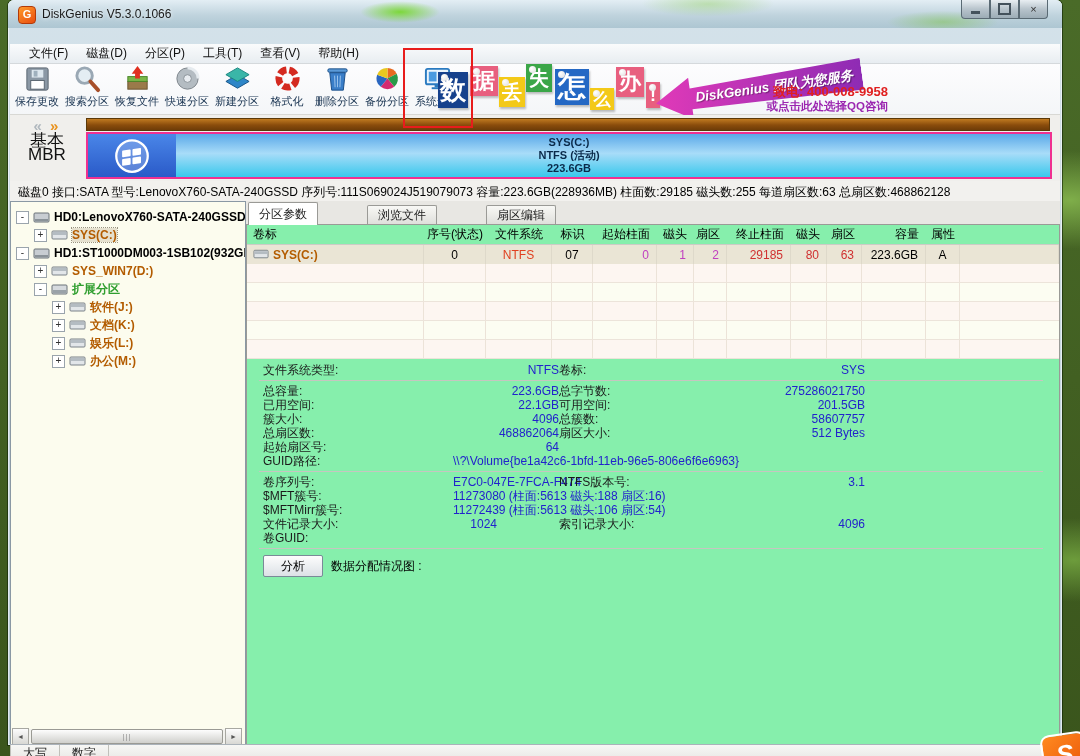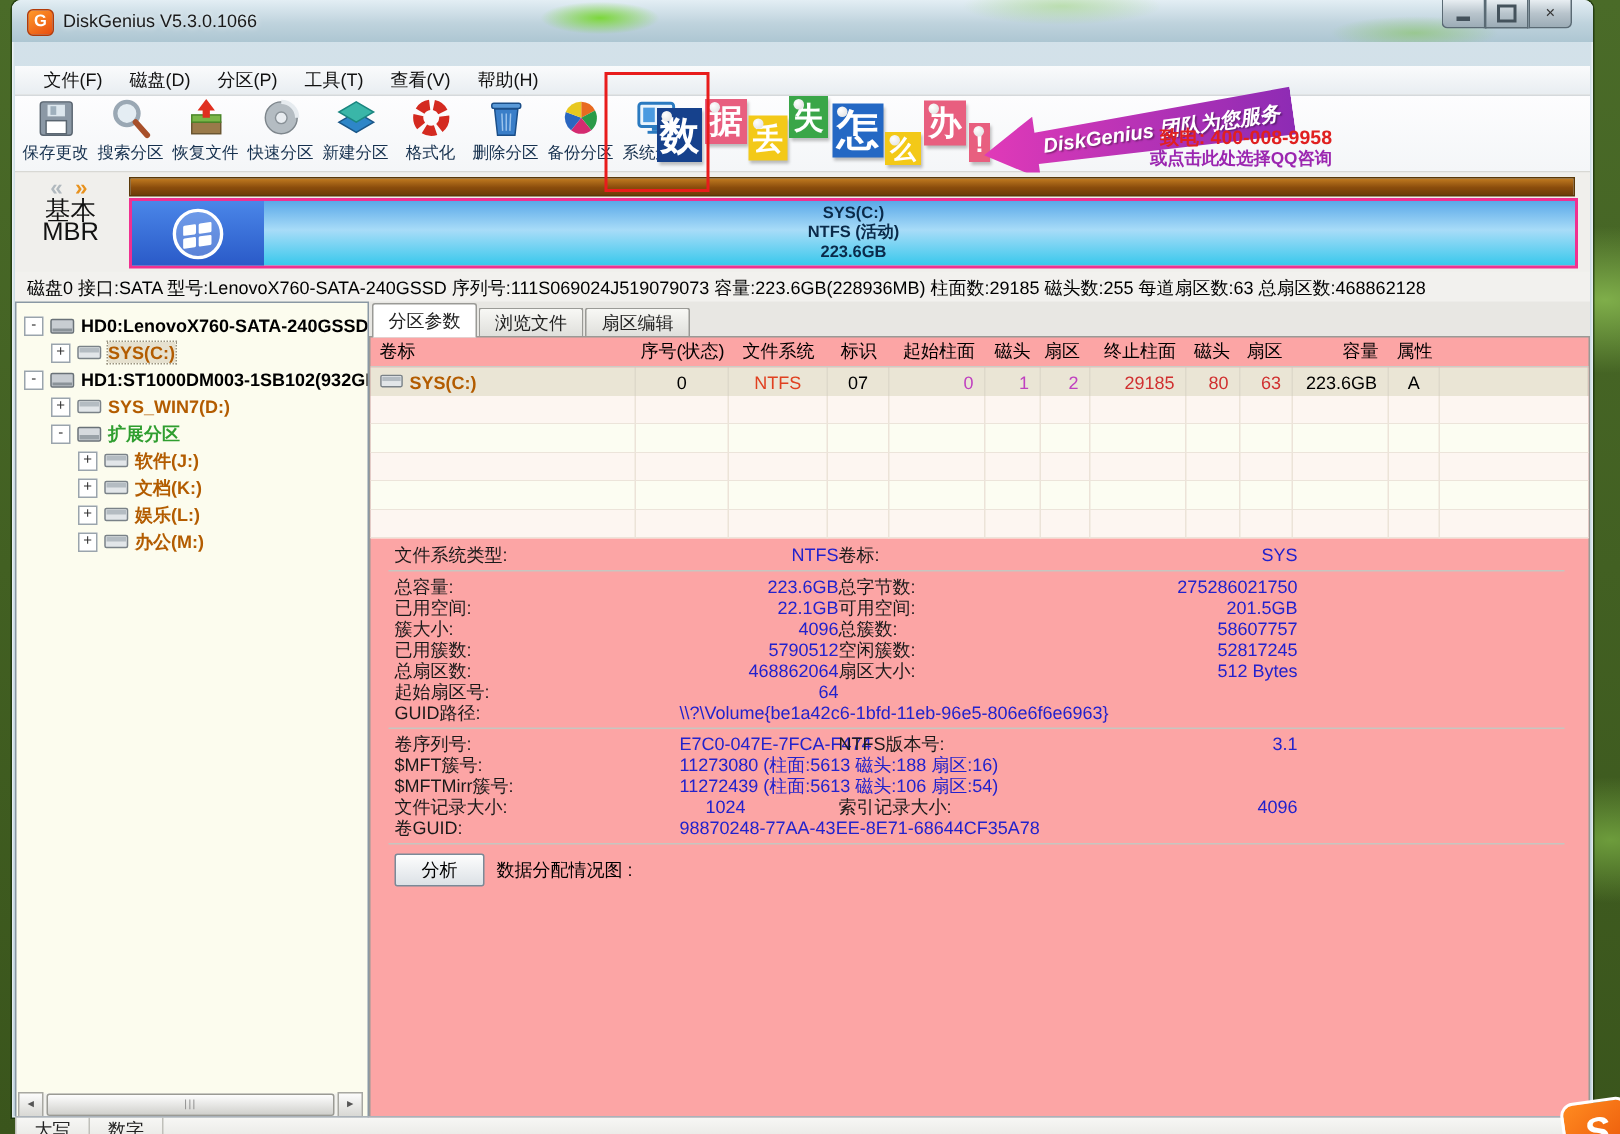--- a/index.html
+++ b/index.html
@@ -99,26 +99,26 @@
   .tl-ext{color:#2f9e2f;}
   .tl-sel{background:#e6e1cf;outline:1px dotted #9a9482;}
   .hscroll{position:absolute;left:1px;bottom:1px;width:230px;height:15px;background:#f2f2ee;display:flex;align-items:center;}
   .sarrow{width:15px;height:15px;background:linear-gradient(180deg,#fcfcfc,#d8d8d4);border:1px solid #a8a8a2;
     font-size:7px;color:#555;display:flex;align-items:center;justify-content:center;flex:none;}
   .sthumb{height:13px;margin:0 2px;flex:1;border:1px solid #9a9a94;border-radius:2px;
     background:linear-gradient(180deg,#fdfdfd,#d0d0cc);display:flex;align-items:center;justify-content:center;
     color:#888;font-size:7px;letter-spacing:1px;}
   
   .rightpanel{position:absolute;left:236px;top:0;width:814px;height:543px;}
-  .tabs{height:24px;display:flex;align-items:flex-end;padding-left:2px;}
+  .tabs{height:24px;display:flex;align-items:flex-end;padding-left:2px;gap:48px;}
   .tab{height:19px;line-height:19px;padding:0 10px;font-size:12px;color:#222;
     border:1px solid #9a9a96;border-bottom:none;border-radius:2px 2px 0 0;
     background:linear-gradient(180deg,#f8f8f5,#dededa);margin-right:1px;}
   .tab.active{height:22px;line-height:22px;background:#fff;position:relative;z-index:5;}
-  .tabpage{position:absolute;left:0;top:23px;width:812px;height:519px;background:#fca5a5;border:1px solid #9a9a96;}
+  .tabpage{position:absolute;left:0;top:23px;width:812px;height:519px;background:#86efac;border:1px solid #9a9a96;}
   .tgrid{display:grid;grid-template-columns:177px 62px 66px 41px 64px 37px 33px 64px 36px 35px 64px 34px 1fr;}
   .theader{height:19px;border-bottom:1px solid #cscsc8;border-bottom:1px solid #ccccc6;font-size:12px;color:#000;}
   .theader>div,.drow-tbl>div{display:flex;align-items:center;overflow:hidden;white-space:nowrap;}
   .al{justify-content:flex-start;padding-left:6px;}
   .ac{justify-content:center;}
   .ar{justify-content:flex-end;padding-right:7px;}
   .drow-tbl{height:19px;background:#eae5d5;font-size:12px;color:#000;}
   .drow-tbl>div{border-right:1px solid rgba(0,0,0,.05);}
   .cell-vol{color:#b35c00;font-weight:bold;}
   .cell-fs{color:#e04020;}
@@ -492,27 +492,20 @@
                 <span></span>
             </div>
             <div class="drow">
               <span class="dl">簇大小:</span>
               <span class="dv">4096</span>
               <span class="dl">总簇数:</span>
               <span class="dv2">58607757</span>
                 <span></span>
             </div>
             <div class="drow">
-              <span class="dl">已用簇数:</span>
-              <span class="dv">5790512</span>
-              <span class="dl">空闲簇数:</span>
-              <span class="dv2">52817245</span>
-                <span></span>
-            </div>
-            <div class="drow">
               <span class="dl">总扇区数:</span>
               <span class="dv">468862064</span>
               <span class="dl">扇区大小:</span>
               <span class="dv2">512 Bytes</span>
                 <span></span>
             </div>
             <div class="drow">
               <span class="dl">起始扇区号:</span>
               <span class="dv">64</span>
               <span class="dl"></span>
@@ -541,21 +534,20 @@
             </div>
             <div class="drow">
               <span class="dl">文件记录大小:</span>
               <span class="dv-short">1024</span>
               <span class="dl">索引记录大小:</span>
               <span class="dv2">4096</span>
                 <span></span>
             </div>
             <div class="drow">
               <span class="dl">卷GUID:</span>
-              <span class="dv-mid2">98870248-77AA-43EE-8E71-68644CF35A78</span>
             </div>
             <div class="dsep"></div>
             <div class="analyze-row">
               <div class="analyze-btn">分析</div>
               <span class="alloc-label">数据分配情况图 :</span>
             </div>
           </div>
         </div>
       </div>
     </div>

